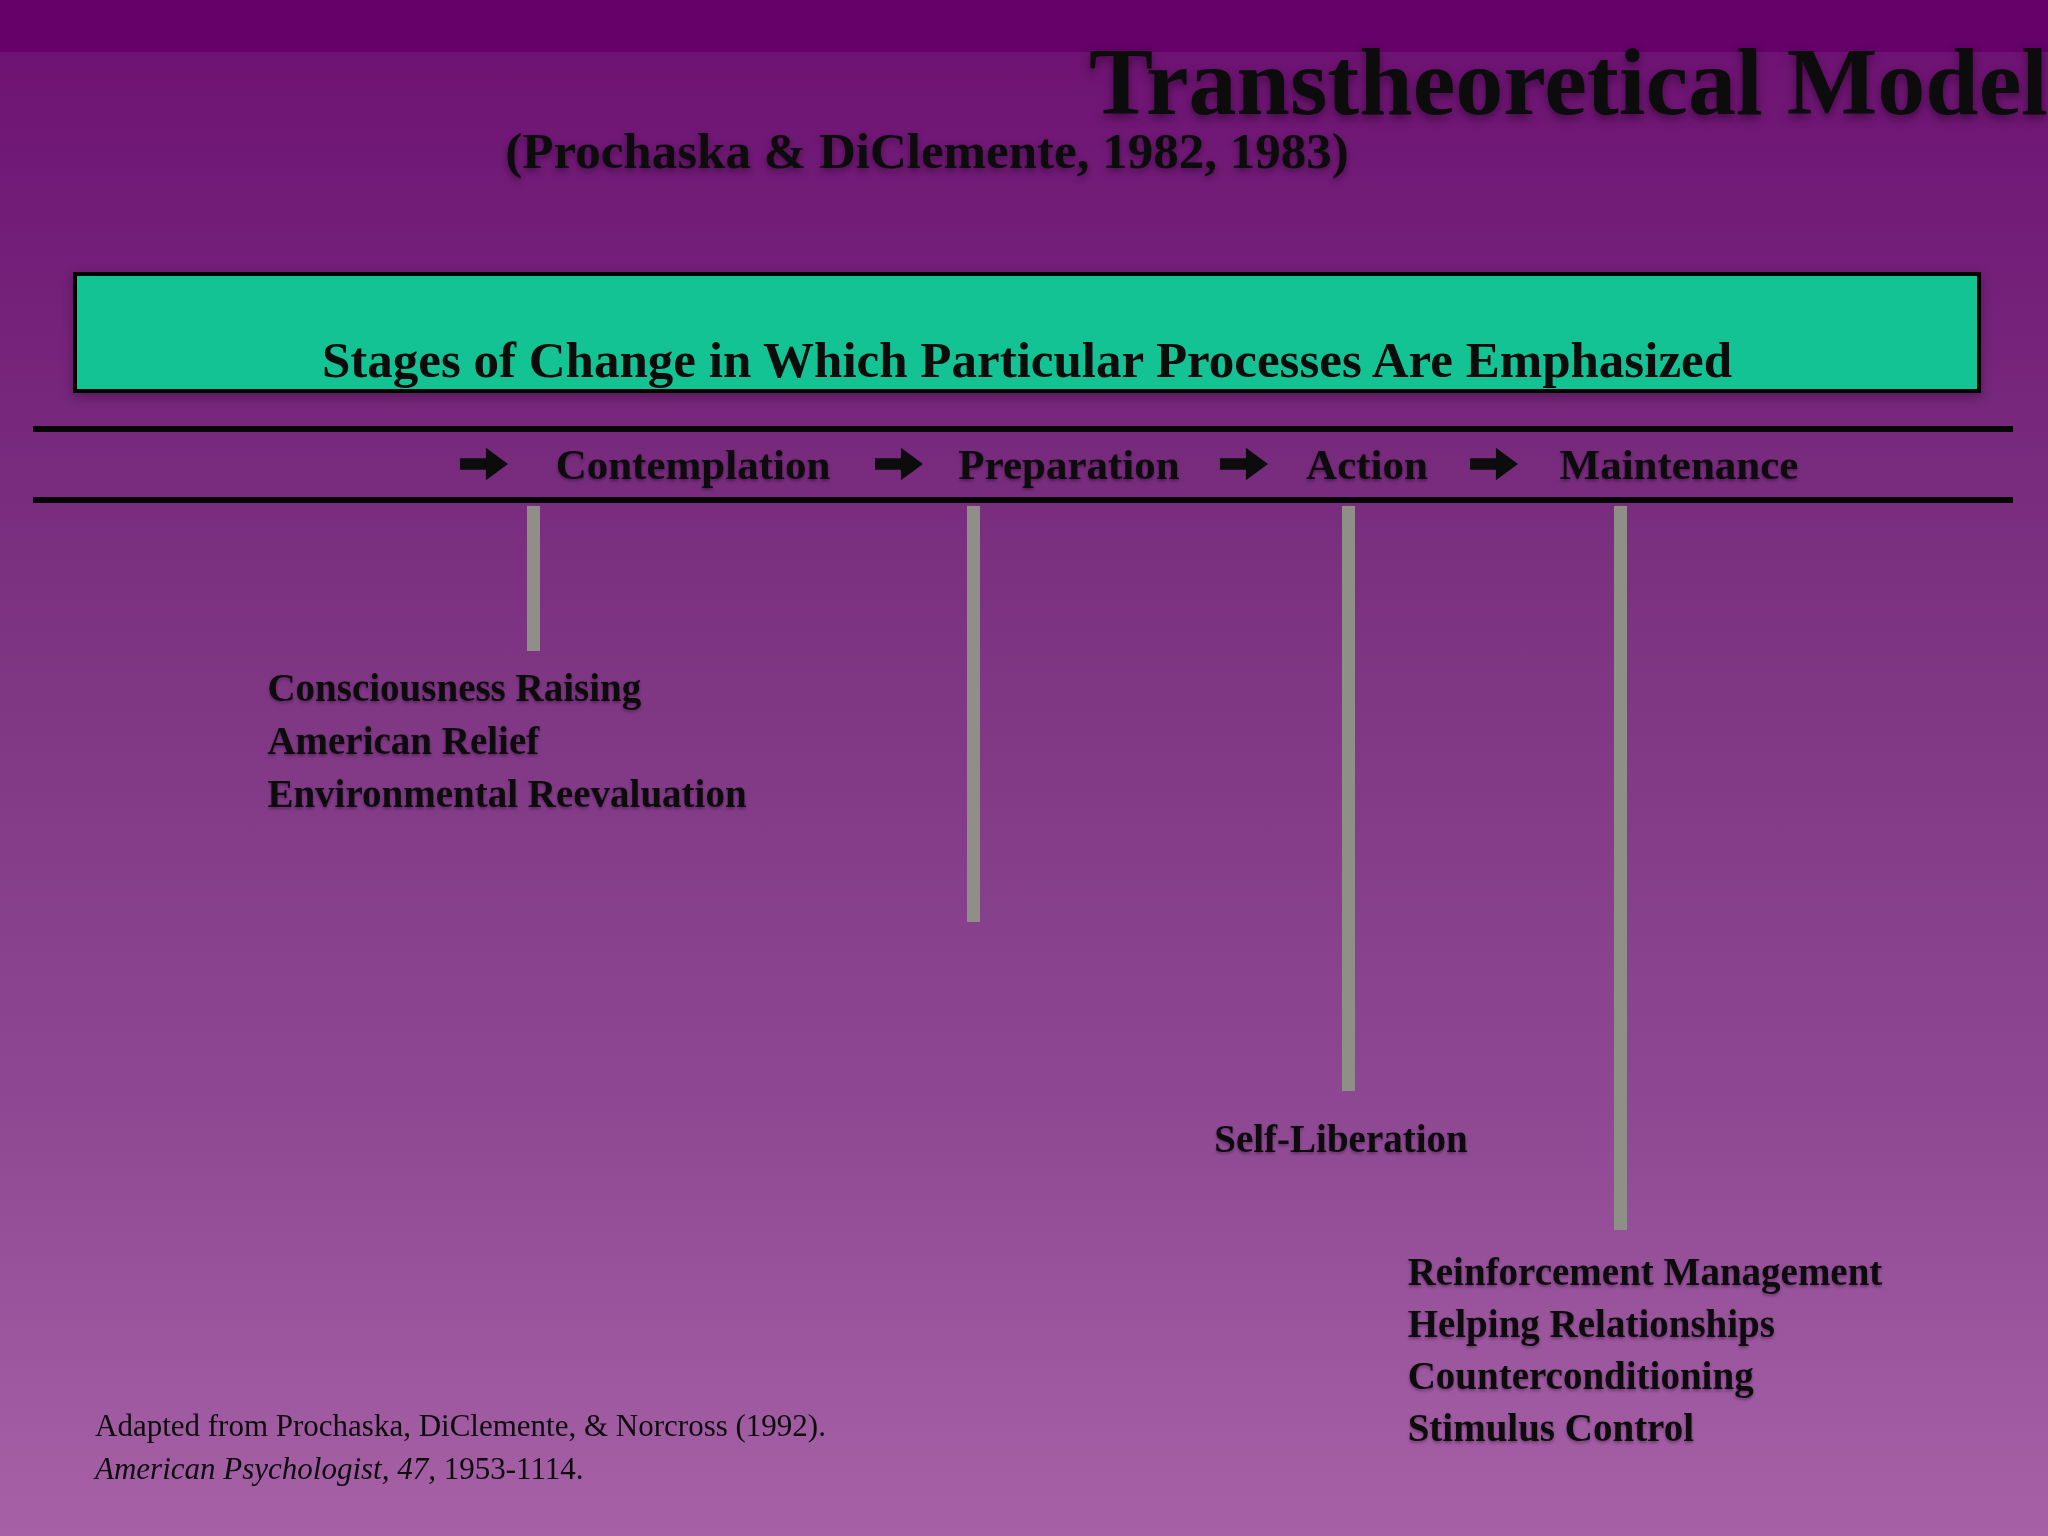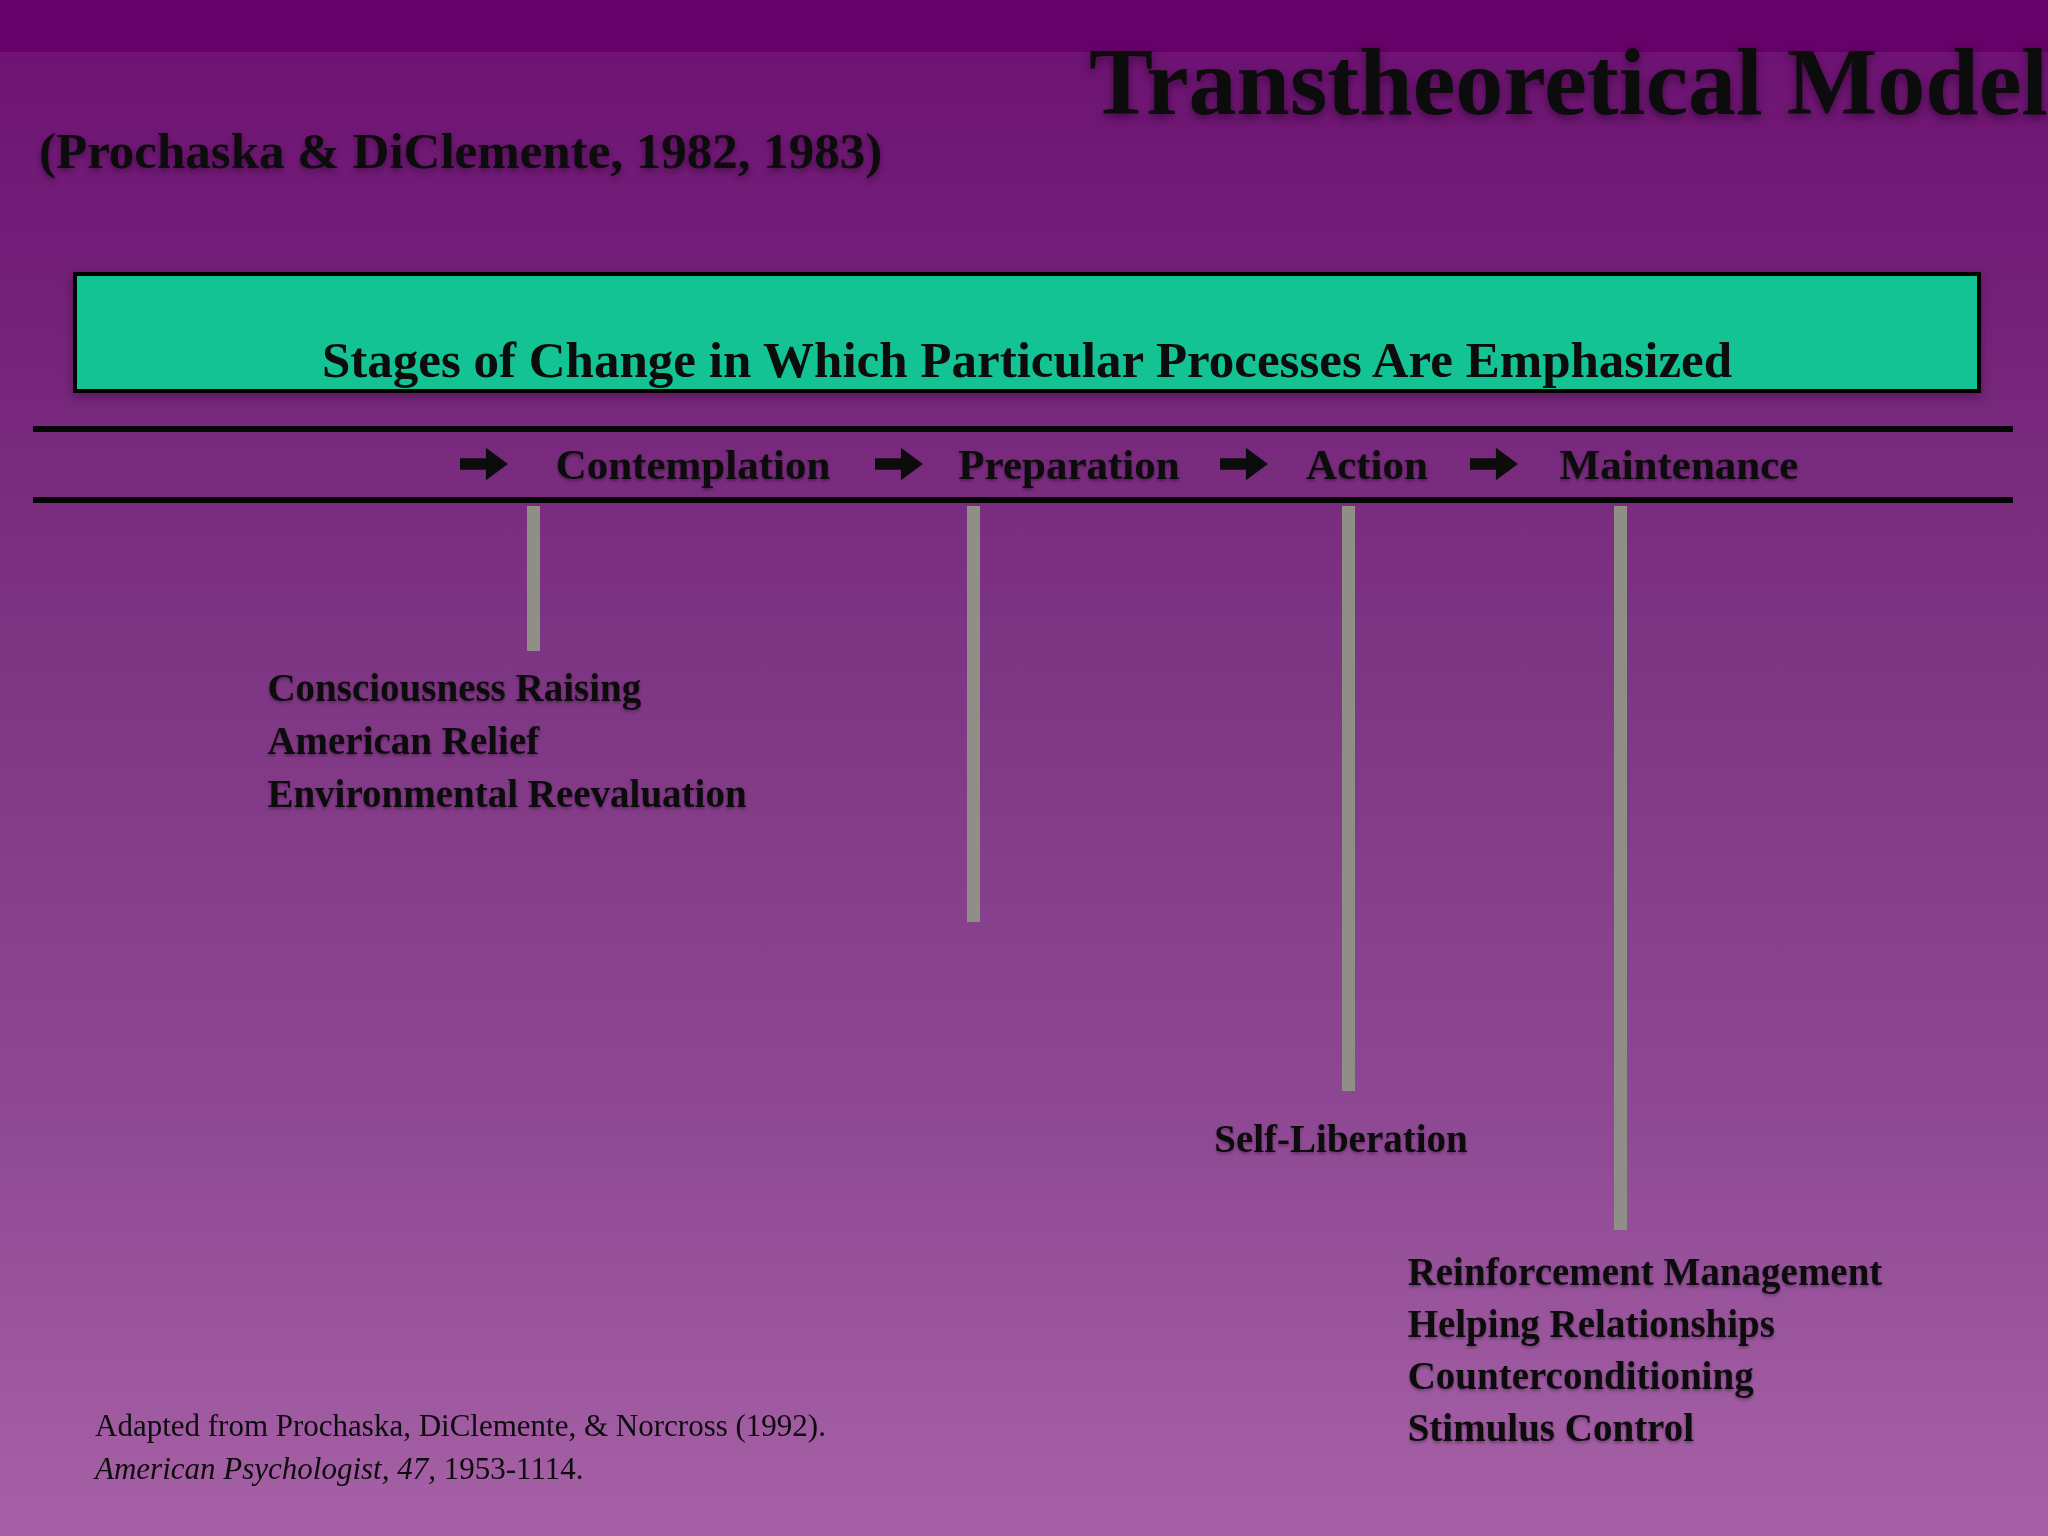--- a/index.html
+++ b/index.html
@@ -16,23 +16,23 @@
     background:#650169;
   }
   .title{
     position:absolute;left:0;top:34px;width:2048px;
     text-align:right;
     font-size:96px;font-weight:bold;line-height:1.0;
     text-shadow:0 4px 8px rgba(25,0,25,0.5);
   }
   .subtitle{
     position:absolute;left:0;top:126px;width:1854px;
+    text-align:center;
     font-size:51px;font-weight:bold;line-height:1.0;
     text-shadow:0 3px 6px rgba(25,0,25,0.45);
-    padding-left:39px;
   }
   .banner{
     position:absolute;left:73px;top:272px;width:1908px;height:121px;
     background:#14c394;
     border:4px solid #000;
     box-sizing:border-box;
     display:flex;align-items:flex-end;justify-content:center;
     box-shadow:0 4px 10px rgba(30,0,30,0.35);
   }
   .banner-text{

